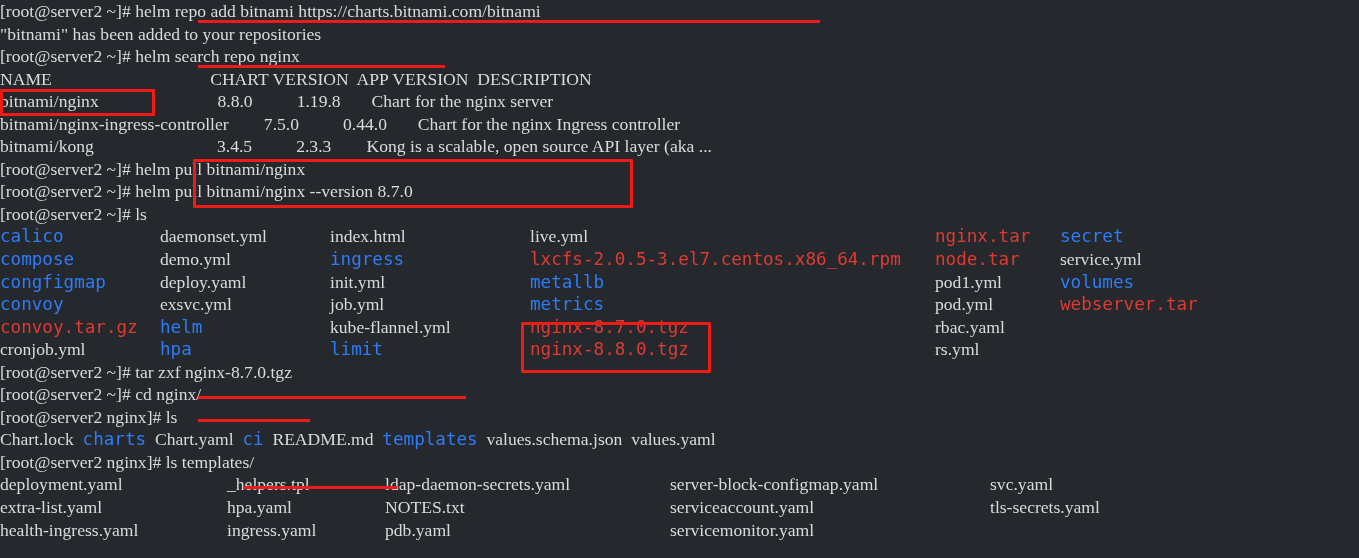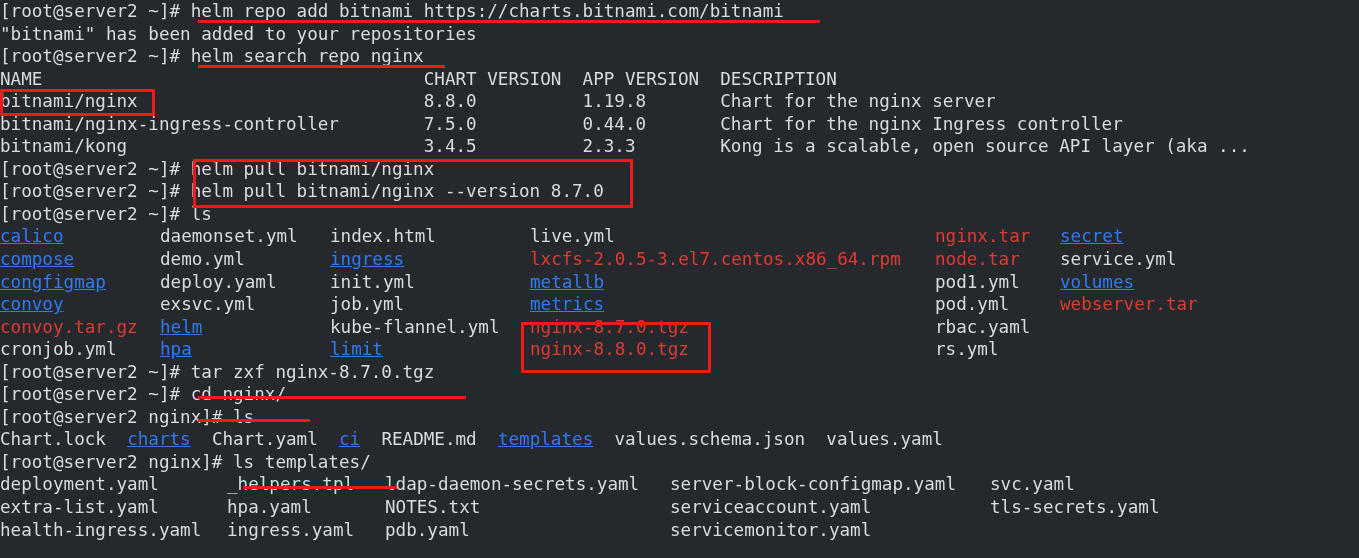--- a/index.html
+++ b/index.html
@@ -23,22 +23,22 @@
     position: absolute;
     left: 0px;
     top: 0px;
     white-space: pre;
     letter-spacing: 0;
   }
   .line {
     height: 22.55px;
     white-space: pre;
   }
-  .fg-default { color: #d8dcdf; }
-  .fg-dir     { color: #2f7cf7; text-decoration: underline; }
+  .fg-default { color: #d8dcdf; font-family: Liberation Serif, serif; }
+  .fg-dir     { color: #2f7cf7; }
   .fg-arc     { color: #e03b33; }
 
   
   .anno {
     position: absolute;
     pointer-events: none;
   }
   .anno-box {
     border: 3px solid #ef1b16;
     box-sizing: border-box;

